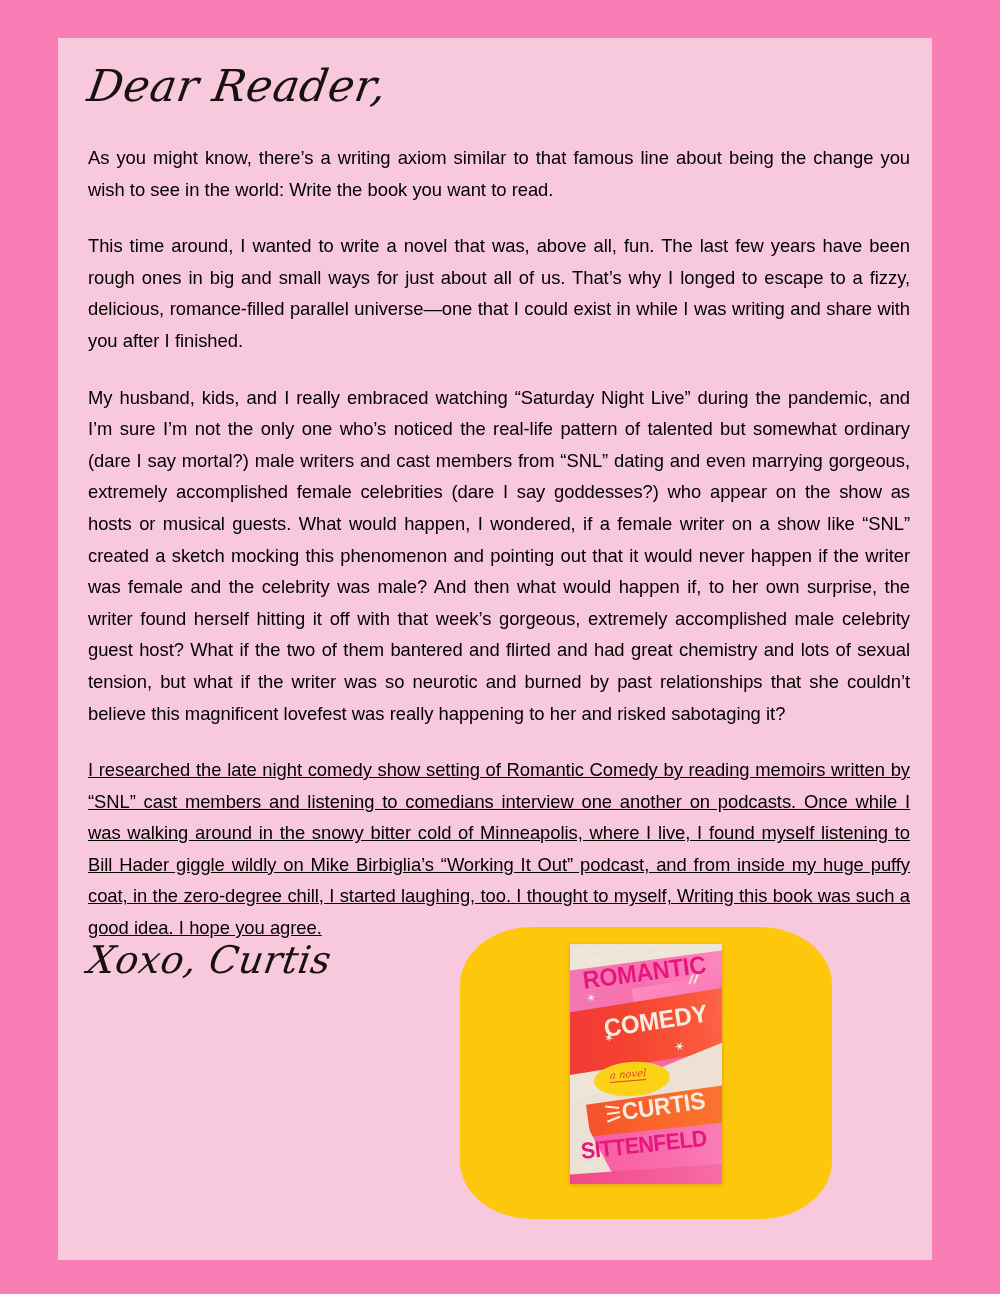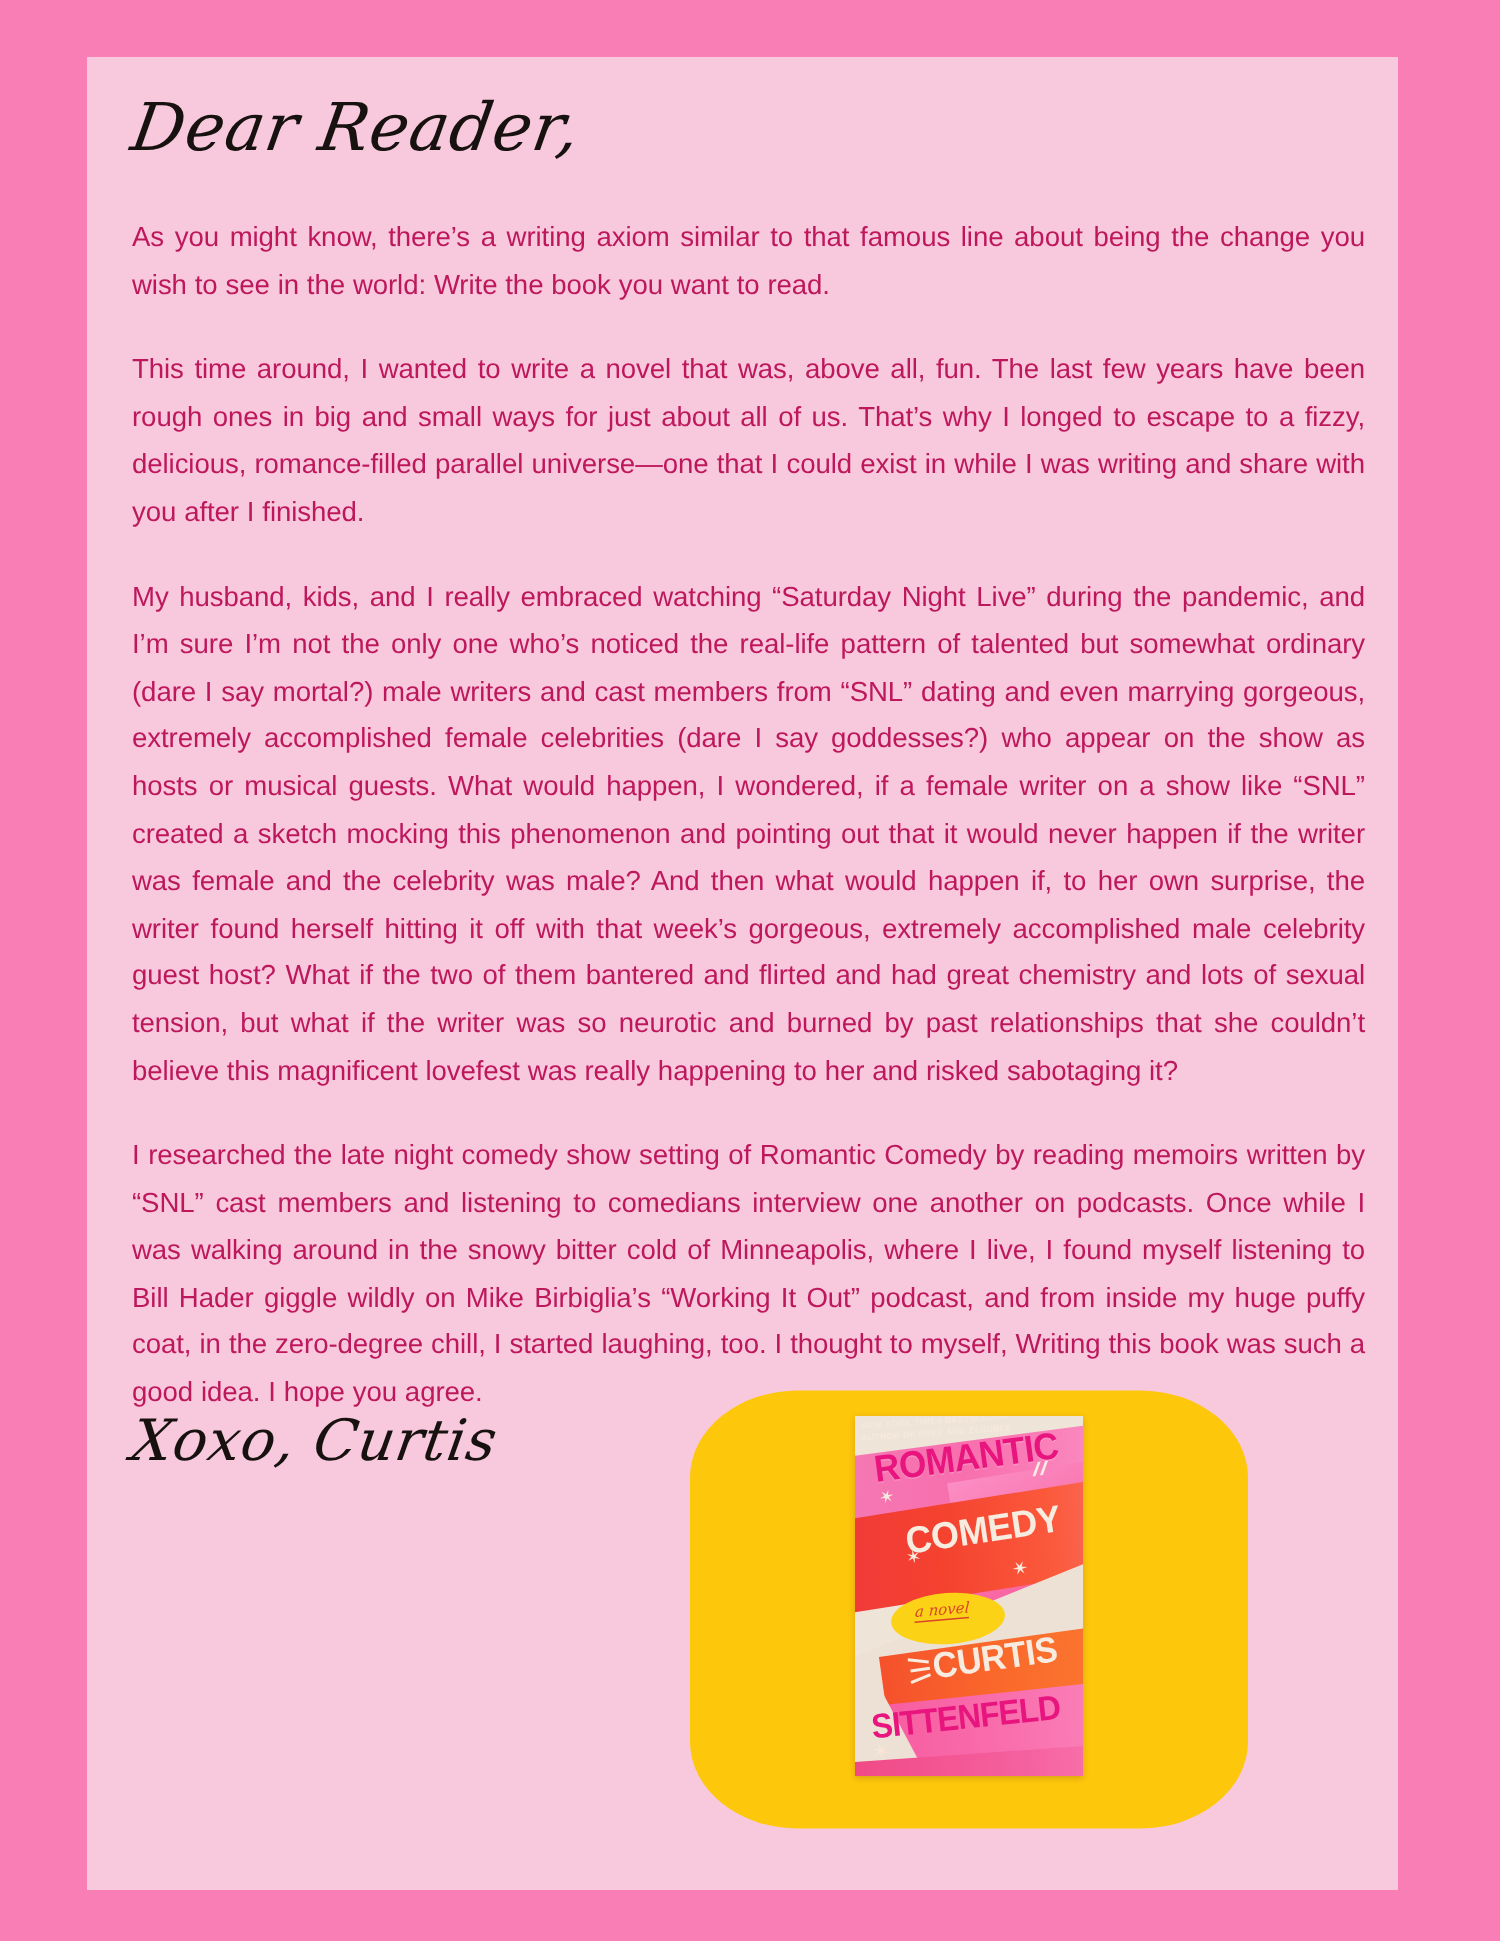--- a/index.html
+++ b/index.html
@@ -59,27 +59,27 @@
     left: 30px;
     top: 104px;
     width: 822px;
   }
 
   .para {
     margin: 0 0 25px 0;
     font-family: "Liberation Sans", sans-serif;
     font-size: 18.4px;
     line-height: 31.6px;
-    color: #be185d;
+    color: #000000;
     text-align: justify;
     text-justify: inter-word;
     letter-spacing: -0.05px;
     word-spacing: 0.2px;
   }
-  .para:last-child { margin-bottom: 0; }
+  .para:last-child { margin-bottom: 0; text-decoration: underline; }
 
   
   #book-figure {
     position: absolute;
     left: 402px;
     top: 889px;
     width: 372px;
     height: 292px;
   }
 

